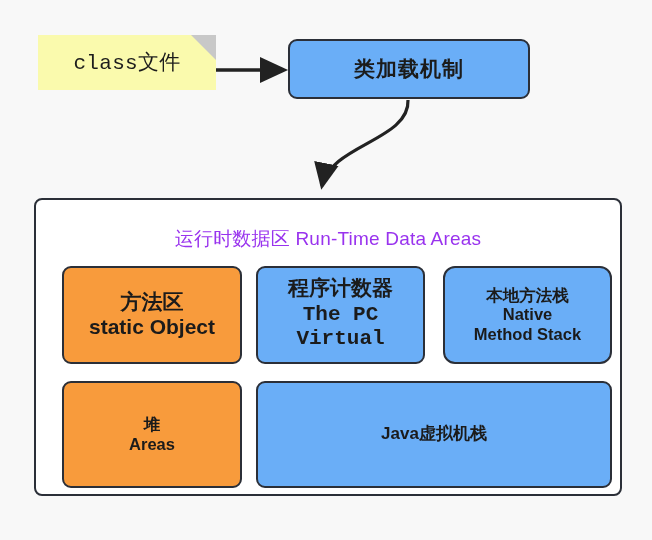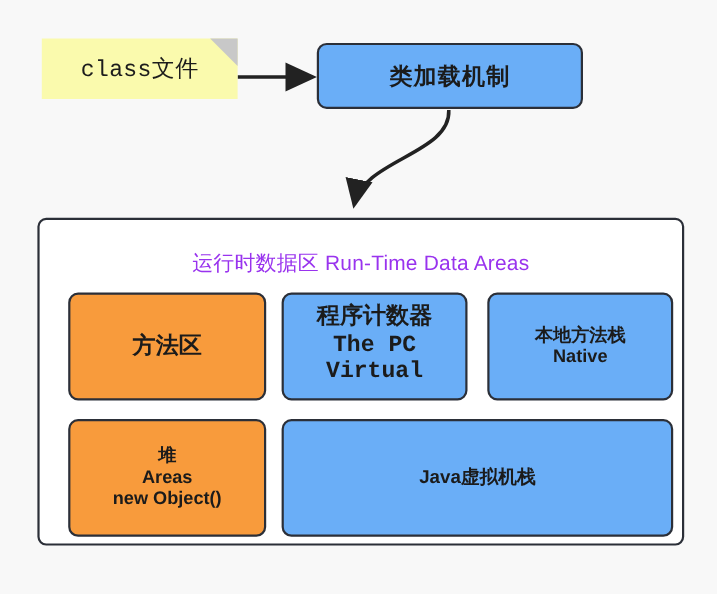--- a/index.html
+++ b/index.html
@@ -80,21 +80,20 @@
   .node.blue  { background: #6aaef7; }
   .node.orange{ background: #f89b3c; }
 
   #node-classloader {
     left: 288px;
     top: 39px;
     width: 242px;
     height: 60px;
     font-size: 21px;
     letter-spacing: 1px;
-    font-family: Liberation Serif, serif;
   }
   
   #runtime-container {
     position: absolute;
     left: 34px;
     top: 198px;
     width: 588px;
     height: 298px;
     background: #ffffff;
     border: 2.5px solid #2b2f38;
@@ -113,21 +112,21 @@
     letter-spacing: 0.2px;
   }
   
   #node-method-area {
     left: 62px;  top: 266px; width: 180px; height: 98px; font-size: 21px;
   }
   #node-pc-register {
     left: 256px; top: 266px; width: 169px; height: 98px; font-size: 21px; font-family: Liberation Mono, monospace;
   }
   #node-native-stack {
-    left: 443px; top: 266px; width: 169px; height: 98px; font-size: 16.5px;
+    left: 443px; top: 266px; width: 169px; height: 98px; font-size: 16.5px; border-radius: 12px;
   }
   
   #node-heap {
     left: 62px;  top: 381px; width: 180px; height: 107px; font-size: 16.5px;
   }
   #node-jvm-stack {
     left: 256px; top: 381px; width: 356px; height: 107px; font-size: 17px;
   }
   .node .ln { display: block; white-space: nowrap; }
 </style>
@@ -154,36 +153,37 @@
   <div class="node blue" id="node-classloader">
     <span class="ln">类加载机制</span>
   </div>
 
   <div id="runtime-container">
     <div id="runtime-title">运行时数据区 Run-Time Data Areas</div>
   </div>
 
   <div class="node orange" id="node-method-area">
     <span class="ln">方法区</span>
+    <span class="ln">static Object</span>
   </div>
 
   <div class="node blue" id="node-pc-register">
     <span class="ln">程序计数器</span>
     <span class="ln">The PC</span>
     <span class="ln">Virtual</span>
   </div>
 
   <div class="node blue" id="node-native-stack">
     <span class="ln">本地方法栈</span>
     <span class="ln">Native</span>
+    <span class="ln">Method Stack</span>
   </div>
 
   <div class="node orange" id="node-heap">
     <span class="ln">堆</span>
     <span class="ln">Areas</span>
-    <span class="ln">new Object()</span>
   </div>
 
   <div class="node blue" id="node-jvm-stack">
     <span class="ln">Java虚拟机栈</span>
   </div>
 
 </div>
 
 </body></html>

